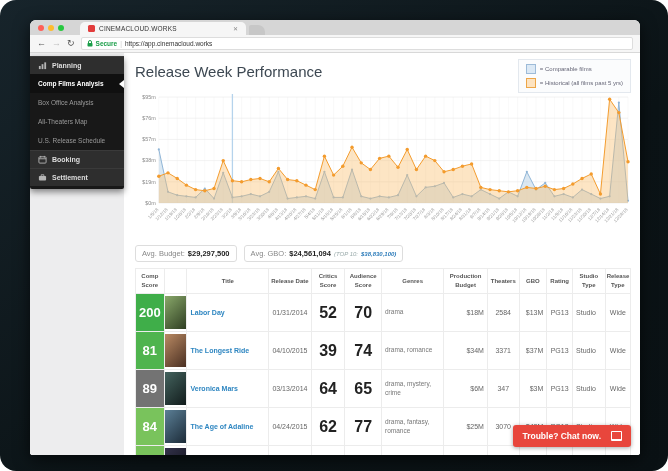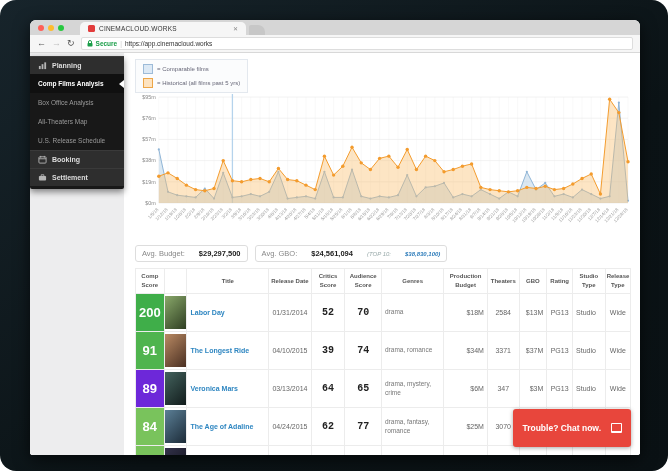--- a/index.html
+++ b/index.html
@@ -45,42 +45,42 @@
   h1{font-size:15px;font-weight:400;color:#3d4852;margin:4px 0 0 0;}
   .legend{border:1px solid #e3e8ee;background:#fbfcfd;padding:4px 7px;display:flex;flex-direction:column;
           gap:4px;font-size:6px;color:#667;}
   .legend-row{display:flex;align-items:center;gap:4px;white-space:nowrap;}
   .sw{width:8px;height:8px;display:inline-block;flex:none;}
   .sw-blue{background:#dce9f5;border:1px solid #9dbbd8;}
   .sw-orange{background:#fde3c0;border:1px solid #eda647;}
   .chart{height:150px;margin:2px 0 4px 0;}
   .chart svg{display:block;width:100%;height:100%;}
   .stats{display:flex;gap:7px;margin:0 0 6px 0;font-size:7.5px;align-items:center;}
-  .stat-box{border:1px solid #ddd;border-radius:3px;padding:3px 6px;display:flex;gap:14px;
+  .stat-box{border:1px solid #ddd;border-radius:3px;padding:3px 6px;display:flex;gap:3px;
             align-items:baseline;background:#fff;white-space:nowrap;}
   .stat-label{color:#888;}
   .stat-value{font-weight:bold;color:#222;text-align:right;}
   .stat-extra-label{font-style:italic;color:#9aa;font-size:6px;}
   .stat-extra-value{font-style:italic;color:#2a7ab9;font-size:6px;font-weight:bold;}
   table.films{width:100%;border-collapse:collapse;table-layout:fixed;border:1px solid #e4e4e4;}
   .films th{font-size:6px;font-weight:bold;color:#555;border:1px solid #ececec;padding:3px 1px;
             text-align:center;line-height:1.5;background:#fff;}
   .films td{border:1px solid #ececec;font-size:7px;color:#666;text-align:center;padding:2px 3px;
             height:33px;overflow:hidden;}
   td.score{color:#fff;font-weight:bold;font-size:13px;padding:0;}
   td.poster{padding:0;}
   .poster-img{width:100%;height:33px;}
   td.titlecell{text-align:left;}
   .film-link{color:#2e86c1;font-weight:bold;font-size:7px;text-decoration:none;cursor:pointer;}
-  td.bignum{font-size:10px;font-weight:bold;color:#222;font-family:Liberation Mono, monospace;}
+  td.bignum{font-size:16px;font-weight:bold;color:#222;}
   td.genres{font-size:6.5px;text-align:left;color:#777;line-height:1.3;}
   td.budget,td.gbo{text-align:right;}
   td.studio{text-align:left;}
   .chat{position:absolute;right:9px;bottom:8px;background:#e8463c;color:#fff;font-weight:bold;
-        font-size:8.5px;padding:14px 9px;border-radius:3px;display:flex;gap:10px;align-items:flex-end;
+        font-size:8.5px;padding:6px 9px;border-radius:3px;display:flex;gap:10px;align-items:flex-end;
         box-shadow:0 1px 4px rgba(0,0,0,.35);z-index:6;white-space:nowrap;}
   .chat-ic{width:9px;height:7px;border:1px solid #fff;border-radius:1px;border-bottom-width:2px;display:inline-block;}
 </style>
 </head>
 <body>
 
 <div class="frame">
   <div class="window">
 
     <div class="tabbar">
@@ -153,20 +153,21 @@
                 <rect x="1" y="3.2" width="8" height="5" rx="1" fill="#b5b5b5"></rect>
                 <path d="M3.5 3.2 V2 h3 v1.2" fill="none" stroke="#b5b5b5"></path>
               </svg>
             </span>
             <span>Settlement</span>
           </div>
         </nav>
 
       <main class="content">
         <div class="content-head">
+          <h1>Release Week Performance</h1>
           <div class="legend">
             <div class="legend-row">
               <span class="sw sw-blue"></span>
               <span>= Comparable films</span>
             </div>
             <div class="legend-row">
               <span class="sw sw-orange"></span>
               <span>= Historical (all films past 5 yrs)</span>
             </div>
           </div>
@@ -460,38 +461,38 @@
                 <td class="bignum">70</td>
                 <td class="genres">drama</td>
                 <td class="budget">$18M</td>
                 <td>2584</td>
                 <td class="gbo">$13M</td>
                 <td>PG13</td>
                 <td class="studio">Studio</td>
                 <td>Wide</td>
               </tr>
               <tr>
-                <td class="score" style="background: rgb(79, 180, 78);">91</td>
+                <td class="score" style="background: rgb(79, 180, 78);">81</td>
                 <td class="poster">
                   <div class="poster-img" style="background: linear-gradient(135deg, rgb(185, 138, 99) 0%, rgb(74, 47, 34) 100%);"></div>
                 </td>
                 <td class="titlecell"><a class="film-link">The Longest Ride</a></td>
                 <td>04/10/2015</td>
                 <td class="bignum">39</td>
                 <td class="bignum">74</td>
                 <td class="genres">drama, romance</td>
                 <td class="budget">$34M</td>
                 <td>3371</td>
                 <td class="gbo">$37M</td>
                 <td>PG13</td>
                 <td class="studio">Studio</td>
                 <td>Wide</td>
               </tr>
               <tr>
-                <td class="score" style="background: #6d28d9;">89</td>
+                <td class="score" style="background: #737373;">89</td>
                 <td class="poster">
                   <div class="poster-img" style="background: linear-gradient(135deg, rgb(68, 99, 94) 0%, rgb(18, 28, 28) 100%);"></div>
                 </td>
                 <td class="titlecell"><a class="film-link">Veronica Mars</a></td>
                 <td>03/13/2014</td>
                 <td class="bignum">64</td>
                 <td class="bignum">65</td>
                 <td class="genres">drama, mystery, crime</td>
                 <td class="budget">$6M</td>
                 <td>347</td>

